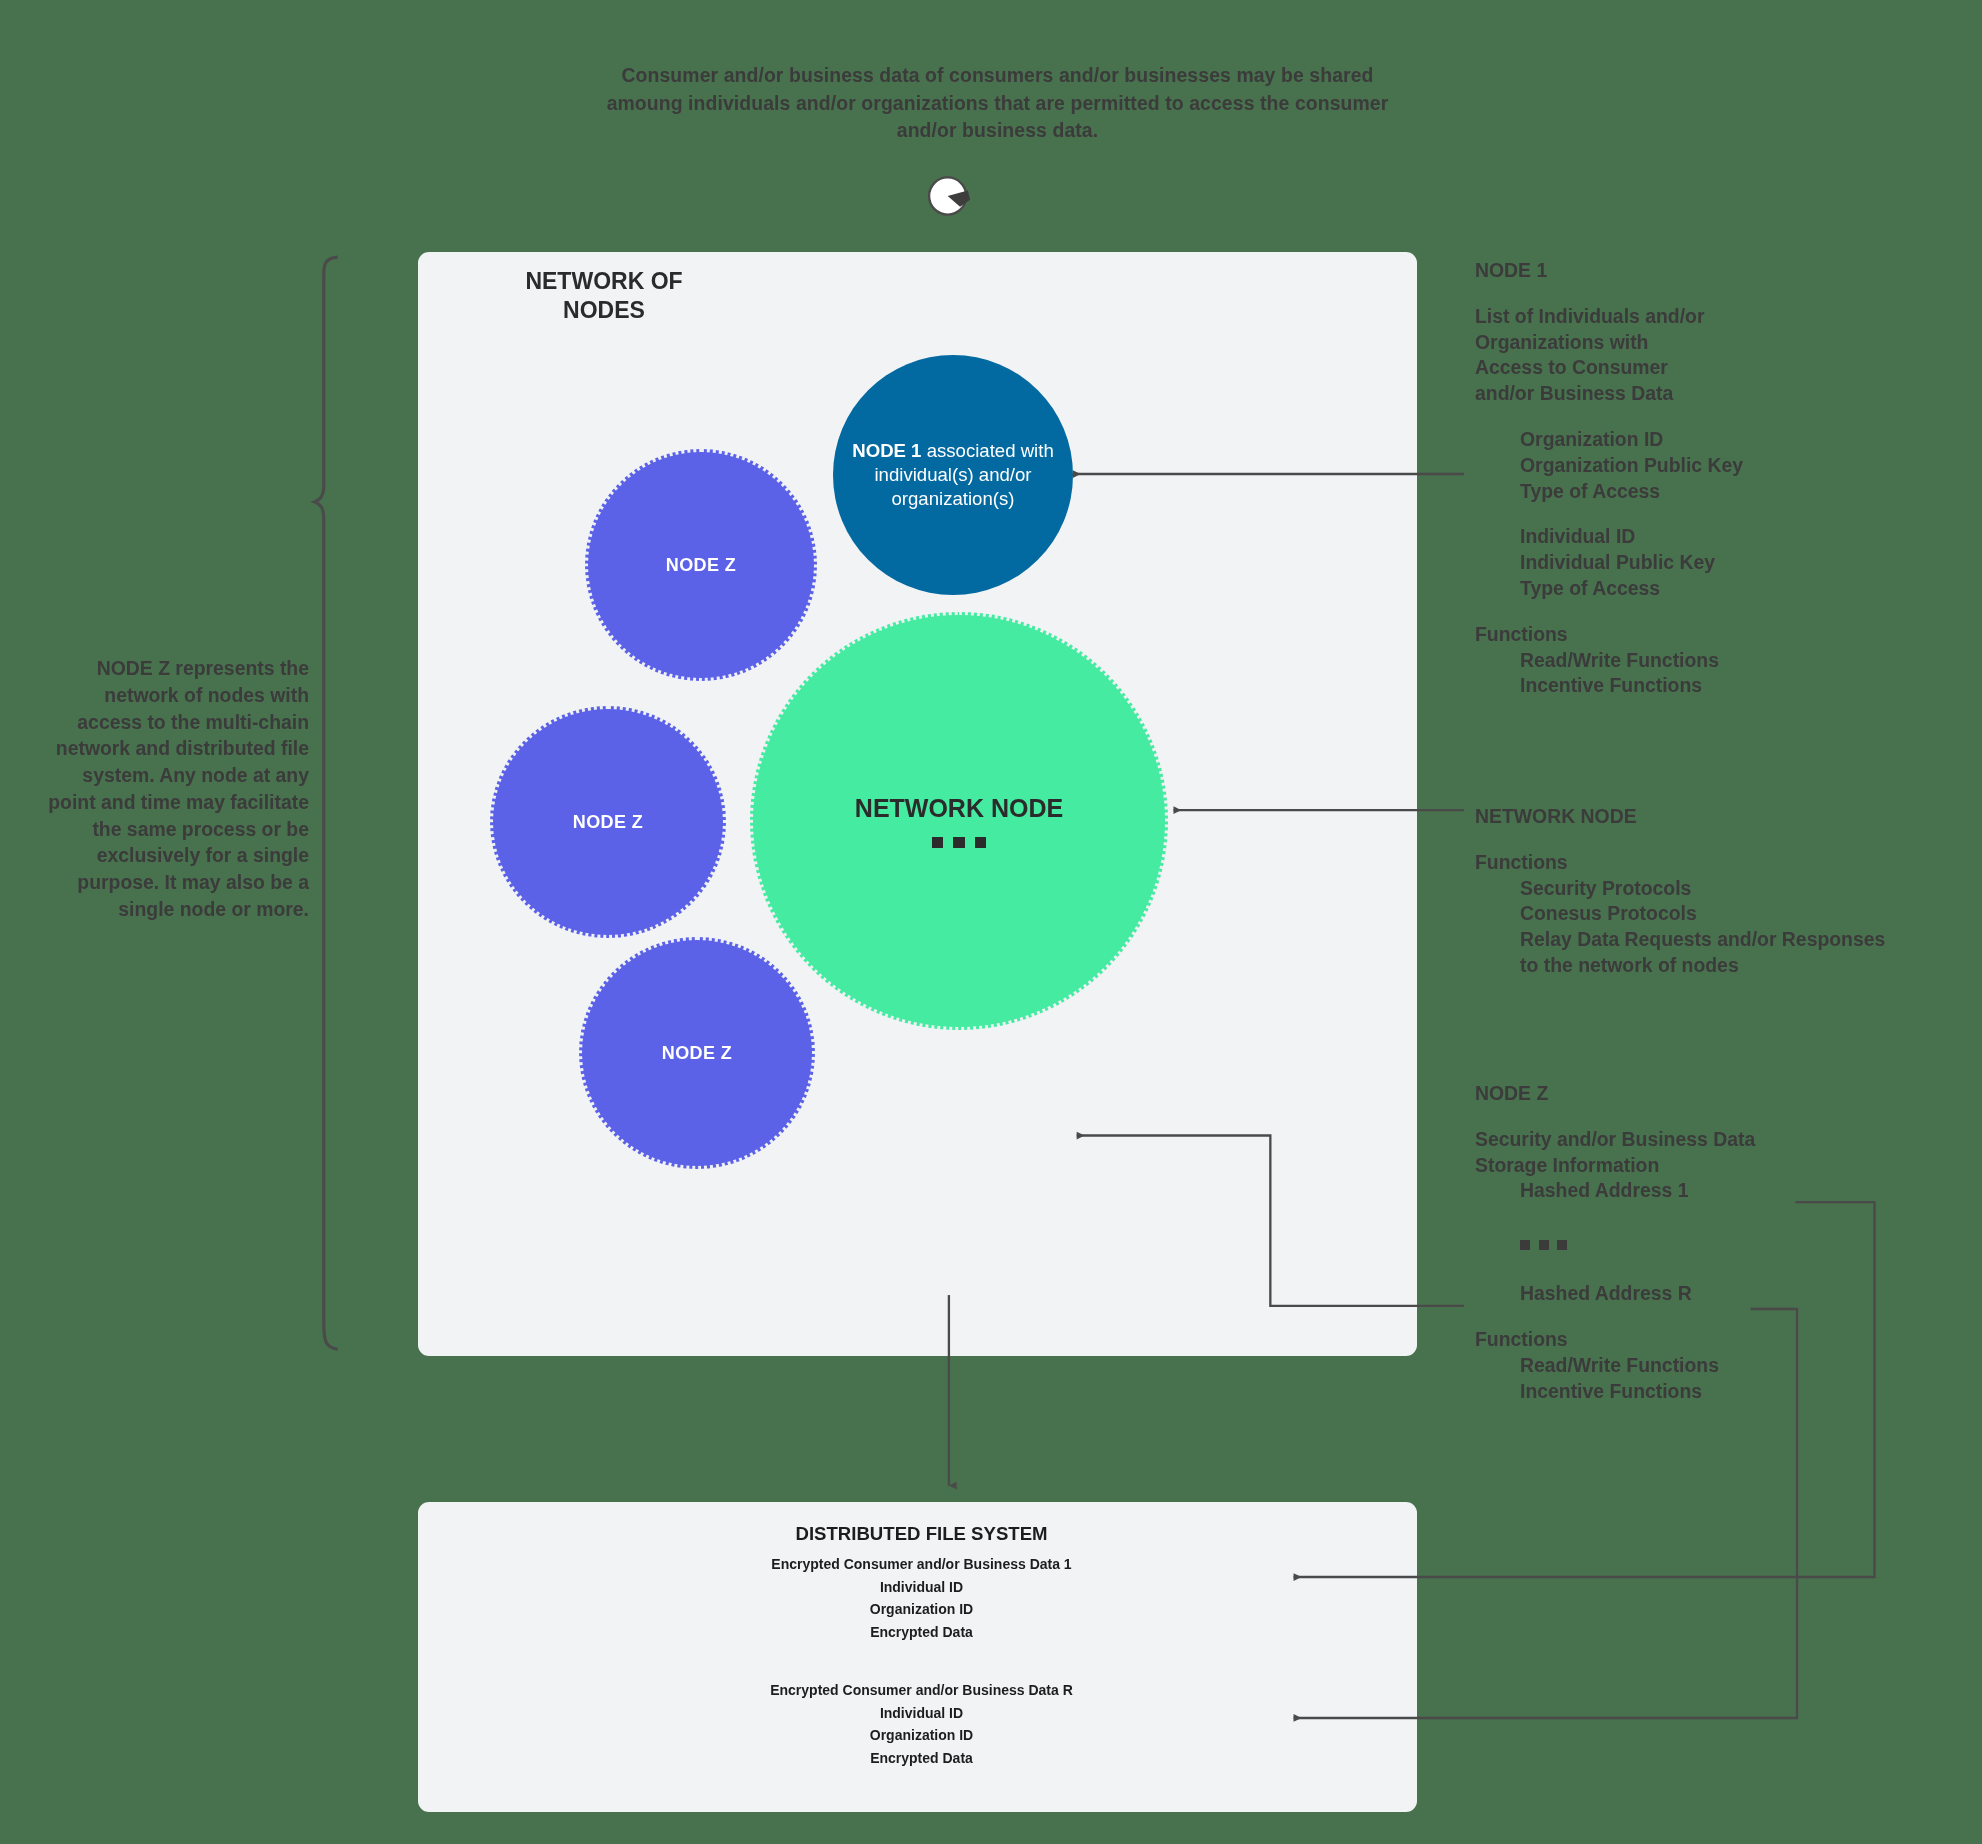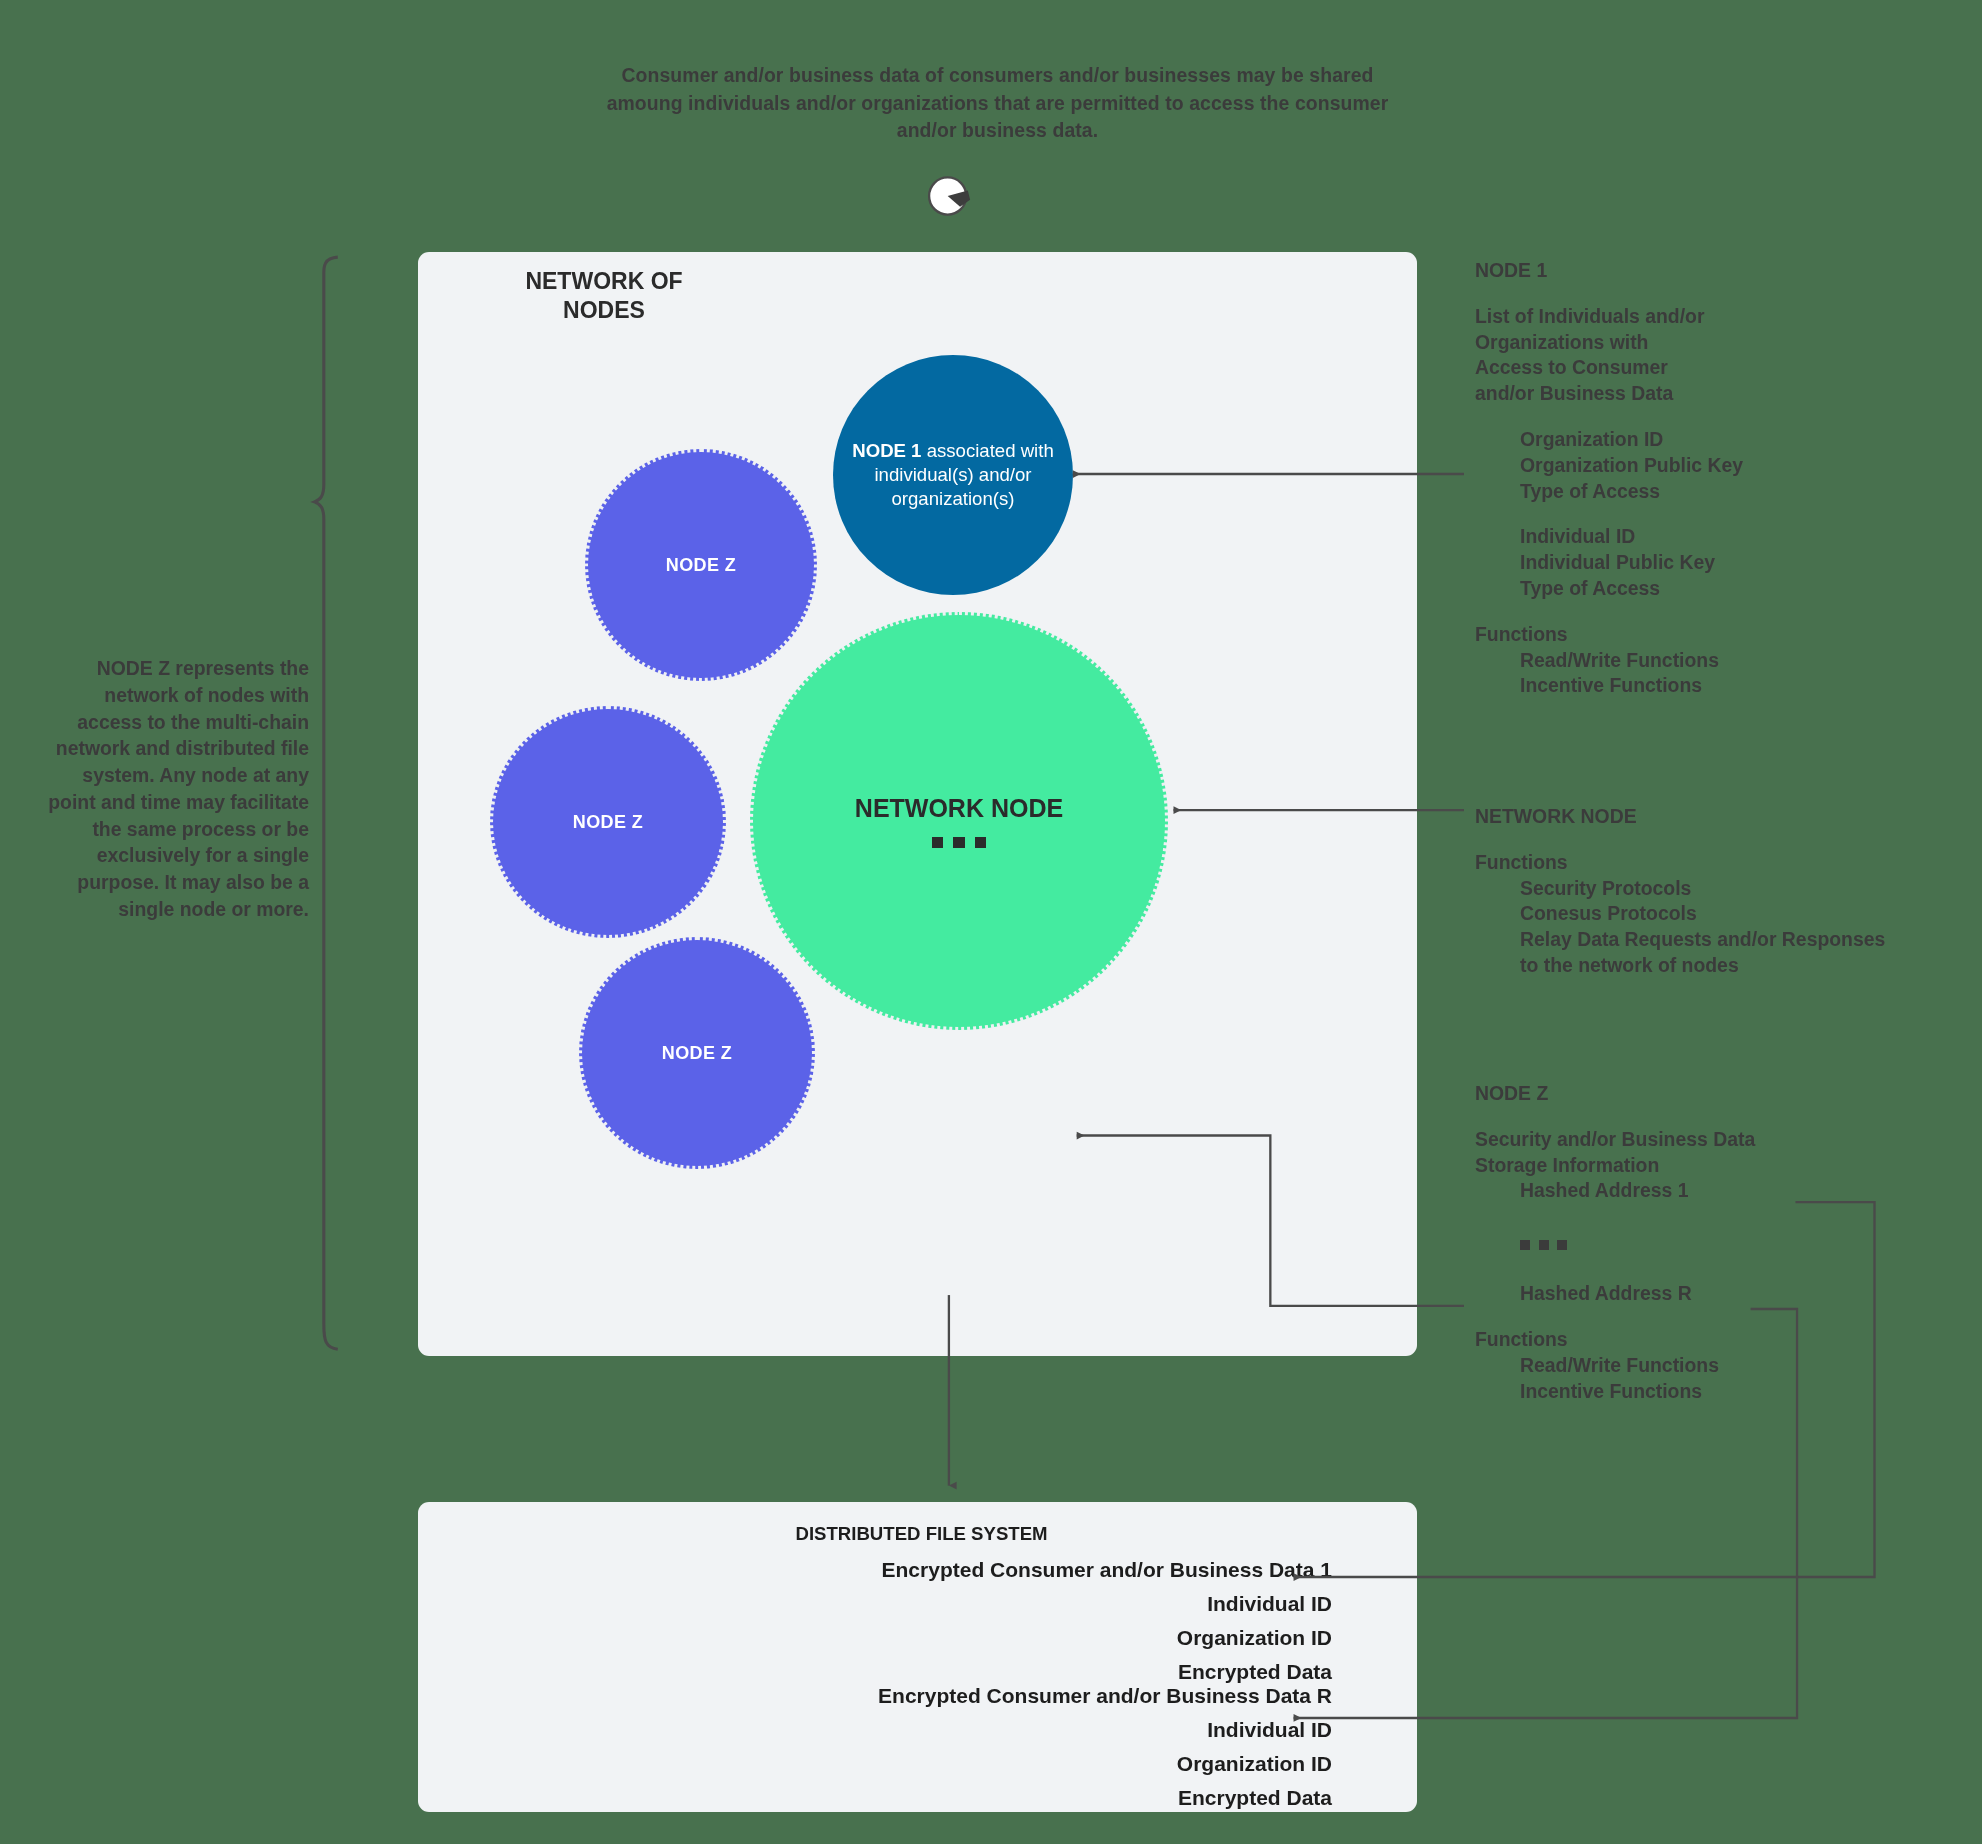--- a/index.html
+++ b/index.html
@@ -40,22 +40,22 @@
     left:488px;top:267px;width:232px;
     text-align:center;
     font-size:23px;font-weight:bold;color:#2b2b2b;line-height:1.28;
   }
 
   #dfs-title{
     left:511px;top:1514px;width:821px;text-align:center;
     font-size:18.6px;font-weight:bold;color:#1d1d1d;margin-top:9px;
   }
   .dfs-block{
-    left:511px;width:821px;text-align:right;
-    font-size:21px;font-weight:bold;color:#1d1d1d;line-height:1.62;
+    left:511px;width:821px;text-align:center;
+    font-size:14px;font-weight:bold;color:#1d1d1d;line-height:1.62;
   }
   #dfs-block-1{top:1553px;}
   #dfs-block-2{top:1679px;}
 
   
   .node{
     border-radius:50%;
     display:flex;align-items:center;justify-content:center;
     text-align:center;
     color:#ffffff;

